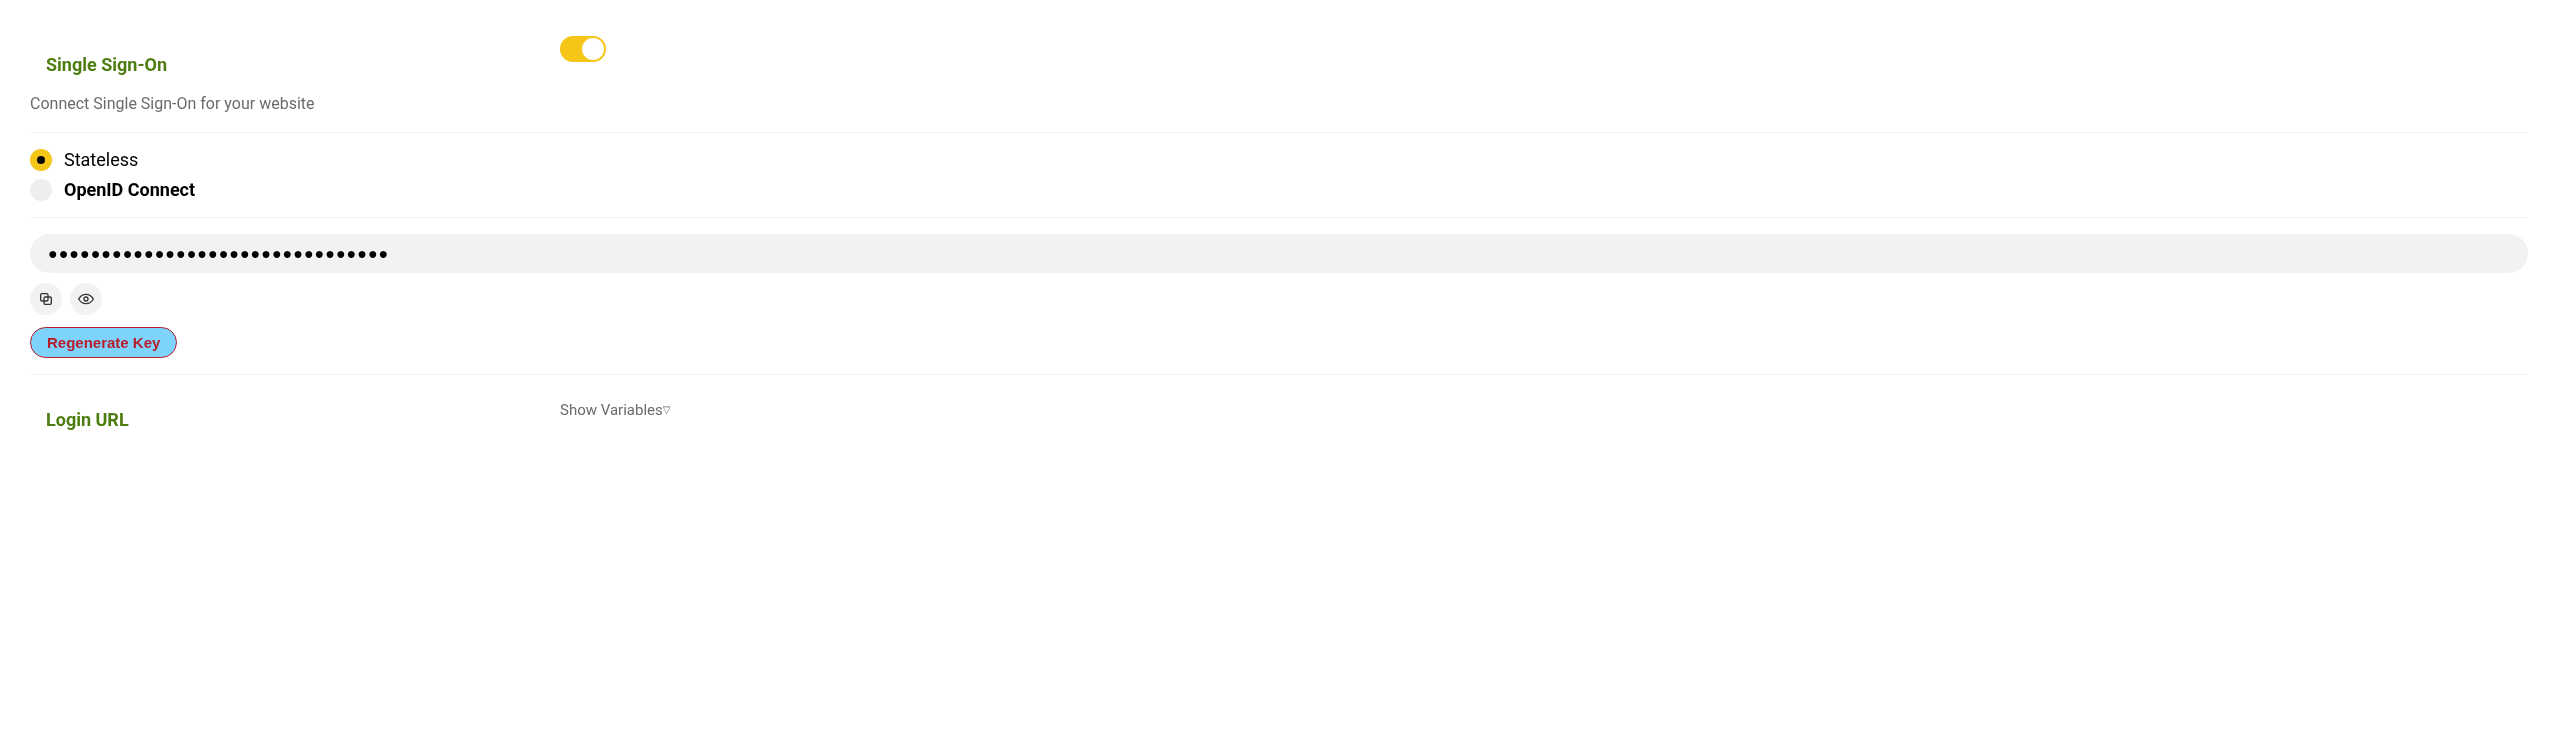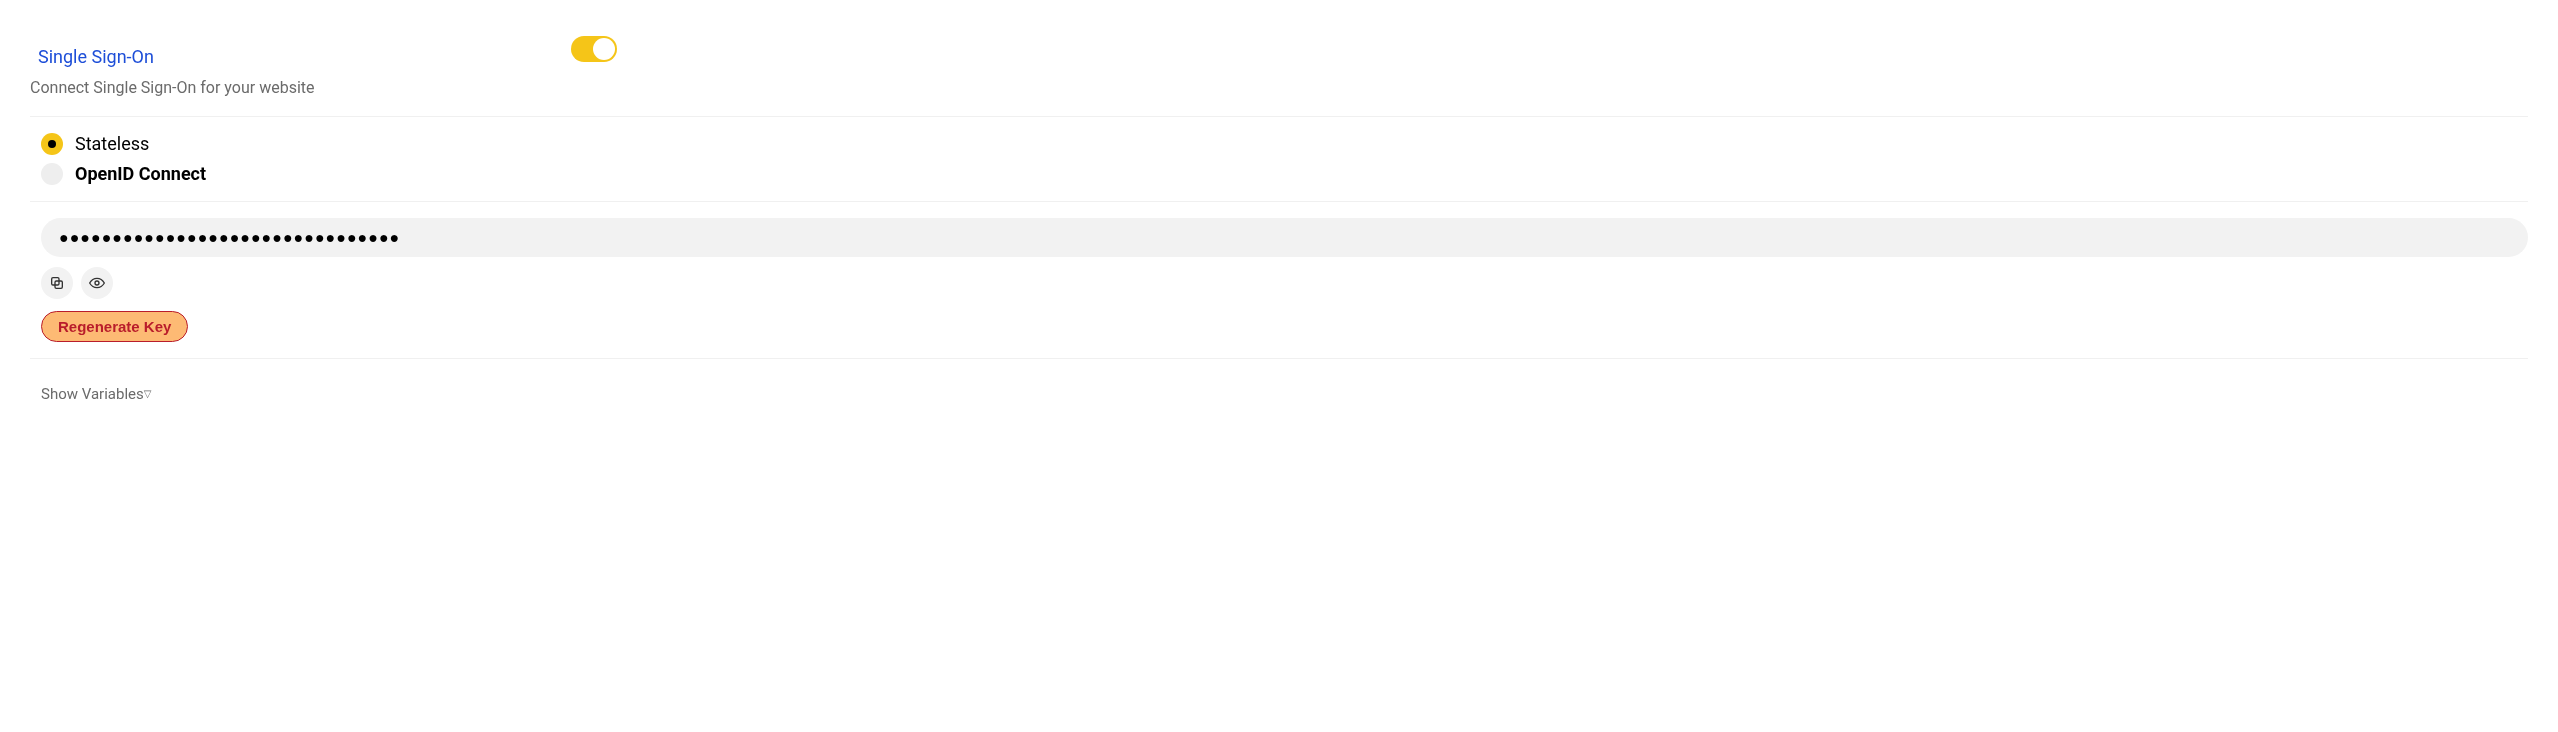--- a/index.html
+++ b/index.html
@@ -17,27 +17,26 @@
     border-bottom: 1px solid #f0f0f0;
   }
   .row:last-child { border-bottom: none; }
   .label-col {
     width: 530px;
     flex-shrink: 0;
   }
   .value-col {
     flex: 1;
     min-width: 0;
-    margin-left: 11px;
   }
   .label-title {
-    font-weight: 400;
+    font-weight: 700;
     font-size: 18px;
-    color: #1d4ed8;
-    margin: 8px;
+    color: #4d7c0f;
+    margin: 16px;
     line-height: 1.4;
   }
   .label-sub {
     margin: 4px 0 0 0;
     color: #6b6b6b;
     font-size: 16px;
     line-height: 1.4;
   }
   
   .toggle {
@@ -127,21 +126,21 @@
     color: #333;
     padding: 0;
   }
   .iconbtn svg { width: 16px; height: 16px; }
   
   .outline-btn {
     display: inline-block;
     margin-top: 12px;
     border: 1.5px solid #b91d2b;
     color: #b91d2b;
-    background: #fdba74;
+    background: #7dd3fc;
     border-radius: 18px;
     padding: 6px 16px;
     font-size: 15px;
     font-weight: 600;
     cursor: pointer;
   }
   
   .show-vars {
     display: inline-flex;
     align-items: center;
@@ -202,19 +201,22 @@
           <path d="M1 12s4-7 11-7 11 7 11 7-4 7-11 7S1 12 1 12z"></path>
           <circle cx="12" cy="12" r="3"></circle>
         </svg>
       </button>
     </div>
     <button class="outline-btn">Regenerate Key</button>
   </div>
 </div>
 
 <div class="row">
+  <div class="label-col">
+    <p class="label-title">Login URL</p>
+  </div>
   <div class="value-col">
     <button class="show-vars">
       <span>Show Variables</span>
       <span class="chev">▽</span>
     </button>
   </div>
 </div>
 
 </body></html>

